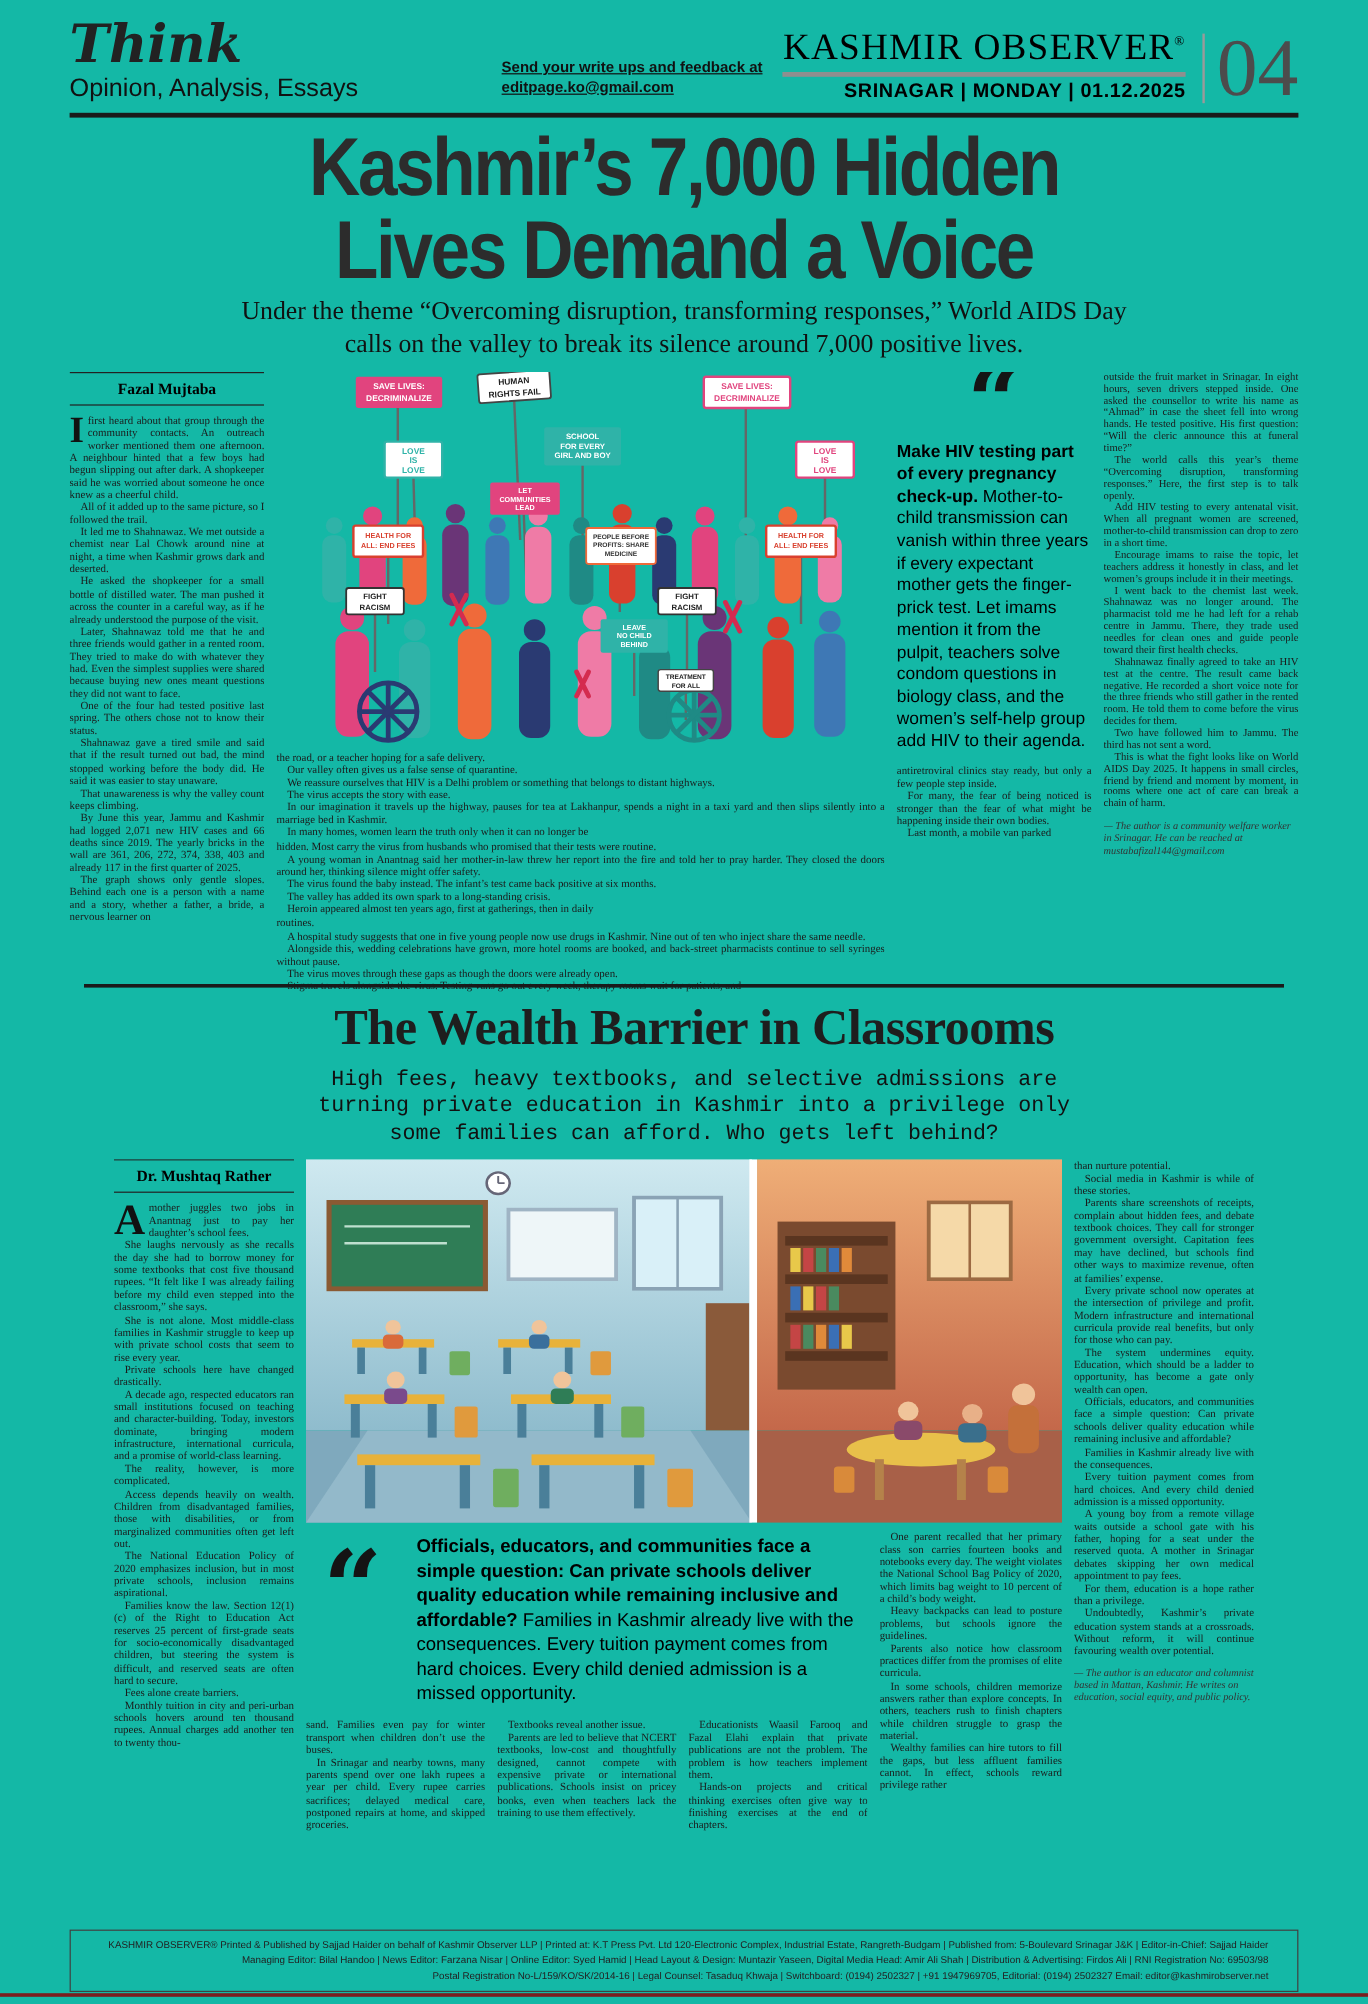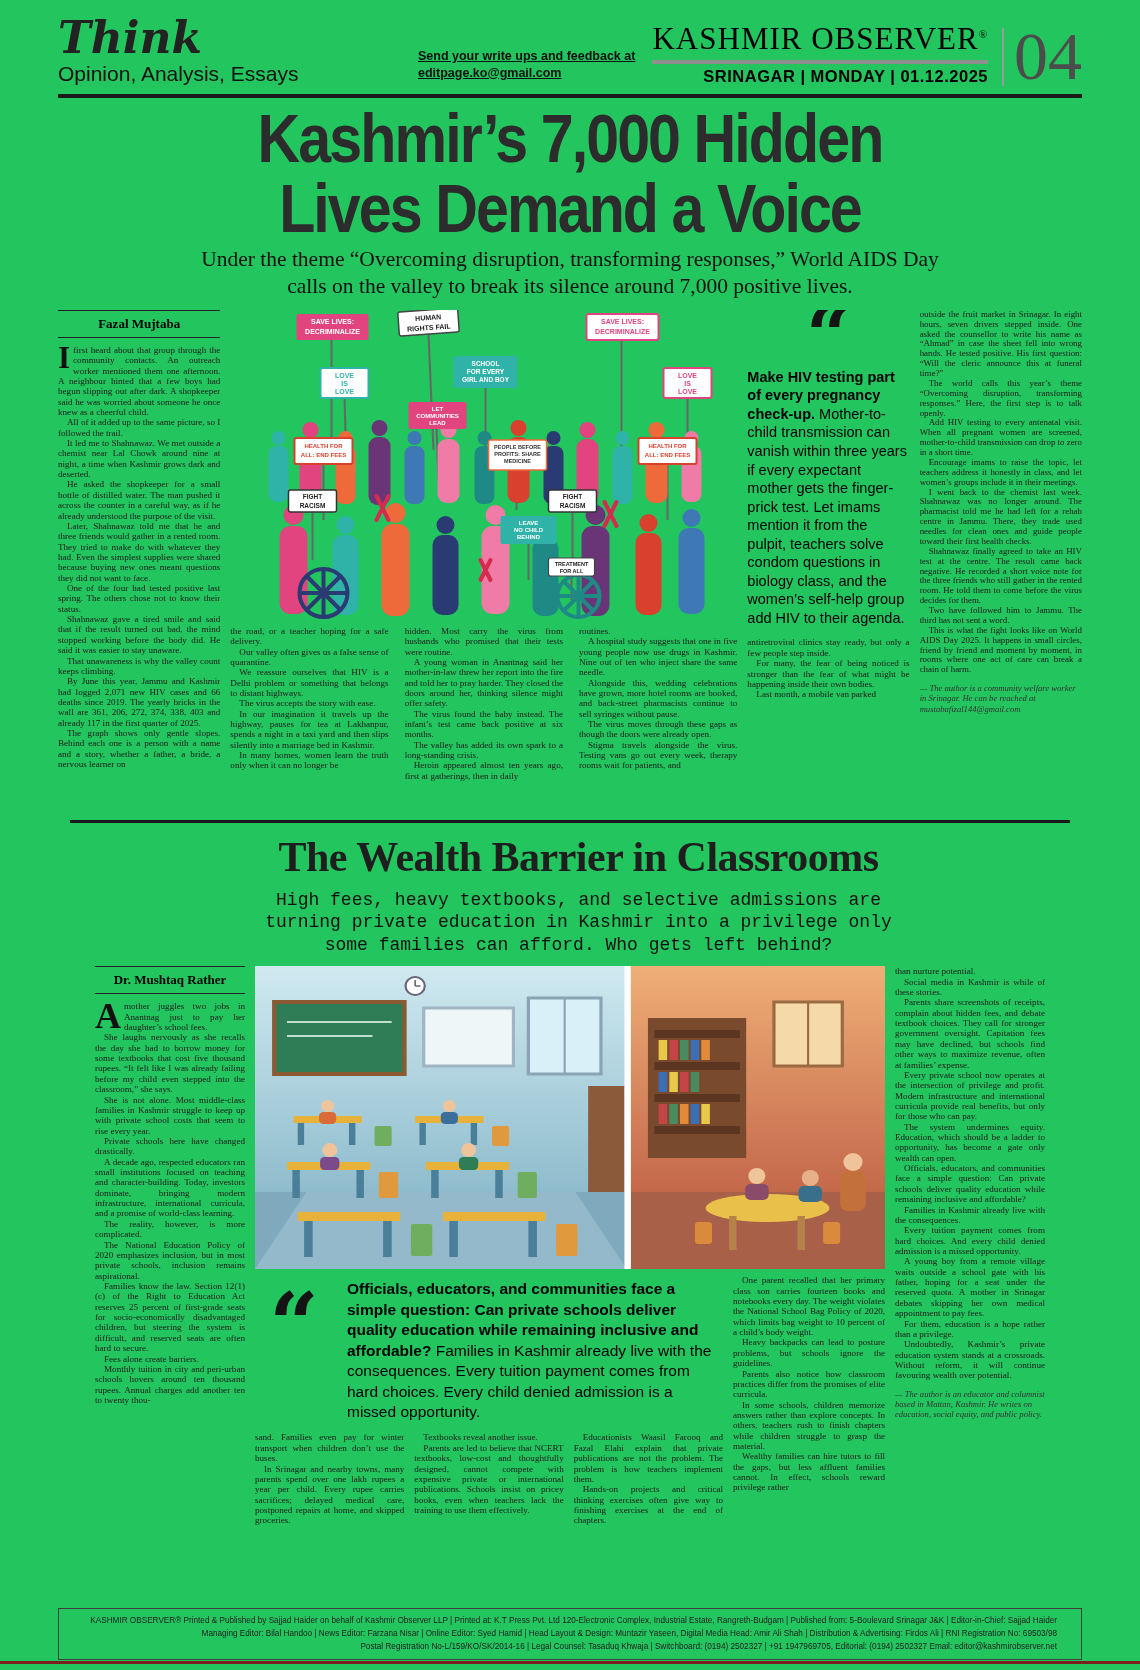--- a/index.html
+++ b/index.html
@@ -1,16 +1,16 @@
 <!DOCTYPE html>
 <html><head>
 <meta charset="utf-8">
 <style>
   html,body{margin:0;padding:0;background:#e8e8e8;}
-  .page{position:relative;width:1140px;height:1670px;margin:0 auto;background:#22c55e;overflow:hidden;
+  .page{position:relative;width:1140px;height:1670px;margin:0 auto;background:#14b8a6;overflow:hidden;
         font-family:"Liberation Serif",serif;color:#1b1b1b;}
   
   .masthead{display:flex;align-items:flex-end;margin:18px 58px 0 58px;}
   .mh-left{width:300px;}
   .think{font-family:"DejaVu Serif",serif;font-style:italic;font-weight:700;font-size:44px;line-height:0.9;color:#222;}
   .think-sub{font-family:"Liberation Sans",sans-serif;font-size:21px;color:#111;margin-top:4px;}
   .mh-center{flex:1;text-align:left;padding-left:60px;font-family:"Liberation Sans",sans-serif;
              font-weight:700;font-size:12.5px;color:#111;line-height:1.35;align-self:flex-end;padding-bottom:4px;text-decoration:underline;}
   .mh-right{text-align:right;}
   .brand{font-family:"Liberation Serif",serif;font-size:31px;letter-spacing:1px;color:#000;white-space:nowrap;}
@@ -33,21 +33,21 @@
           border-top:1.5px solid #222;border-bottom:1.5px solid #222;padding:5px 0;margin-bottom:7px;}
   .bodytext,.paras p,.lead{font-size:9.1px;line-height:1.14;text-align:justify;color:#1b1b1b;}
   .paras p{margin:0;text-indent:9px;}
   .cont .paras p:first-child{text-indent:0;}
   .lead{margin:0;}
   .dropcap{float:left;font-size:31px;line-height:24px;font-weight:700;padding:1px 3px 0 0;color:#111;}
   .dropcap2{float:left;font-size:36px;line-height:28px;font-weight:700;padding:1px 3px 0 0;color:#111;}
   .tight .paras p{line-height:1.11;font-size:8.9px;}
   .author-note{font-style:italic;font-size:8.6px;color:#333;margin:8px 0 0 0;text-align:left;line-height:1.2;}
   .mid{grid-column:span 3;display:flex;flex-direction:column;}
-  .mid-row{display:grid;grid-template-columns:repeat(3,1fr);gap:16px;flex:1;margin-top:4px;}
+  .mid-row{display:grid;grid-template-columns:repeat(1,1fr);gap:2px;flex:1;margin-top:4px;}
   .illo1{width:100%;height:312px;display:block;}
   
   .pq-col{display:flex;flex-direction:column;}
   .pq-marks{font-family:"DejaVu Serif",serif;font-weight:700;font-size:78px;line-height:0.45;color:#141414;
             text-align:center;height:44px;margin-top:8px;}
   .pq-text{font-family:"Liberation Sans",sans-serif;font-size:14.5px;line-height:1.28;color:#000;margin:6px 0 10px 0;}
   .pq-text b{font-weight:700;}
   
   .a2-rule{height:3px;background:#1a1a1a;margin:16px 70px 0 70px;}
   .a2-head{text-align:center;padding-left:17px;}
@@ -355,20 +355,21 @@
     <div class="a2-grid">
       <div class="col">
         <div class="byline">Dr. Mushtaq Rather</div>
         <p class="lead"><span class="dropcap2">A</span><span>mother juggles two jobs in Anantnag just to pay her daughter’s school fees.</span></p>
         <div class="paras">
             <p>She laughs nervously as she recalls the day she had to borrow money for some textbooks that cost five thousand rupees. “It felt like I was already failing before my child even stepped into the classroom,” she says.</p>
             <p>She is not alone. Most middle-class families in Kashmir struggle to keep up with private school costs that seem to rise every year.</p>
             <p>Private schools here have changed drastically.</p>
             <p>A decade ago, respected educators ran small institutions focused on teaching and character-building. Today, investors dominate, bringing modern infrastructure, international curricula, and a promise of world-class learning.</p>
             <p>The reality, however, is more complicated.</p>
+            <p>Access depends heavily on wealth. Children from disadvantaged families, those with disabilities, or from marginalized communities often get left out.</p>
             <p>The National Education Policy of 2020 emphasizes inclusion, but in most private schools, inclusion remains aspirational.</p>
             <p>Families know the law. Section 12(1)(c) of the Right to Education Act reserves 25 percent of first-grade seats for socio-economically disadvantaged children, but steering the system is difficult, and reserved seats are often hard to secure.</p>
             <p>Fees alone create barriers.</p>
             <p>Monthly tuition in city and peri-urban schools hovers around ten thousand rupees. Annual charges add another ten to twenty thou-</p>
           </div>
       </div>
 
       <div class="mid2">
 
         <svg class="illo2" viewBox="0 0 590 303" preserveAspectRatio="none">

